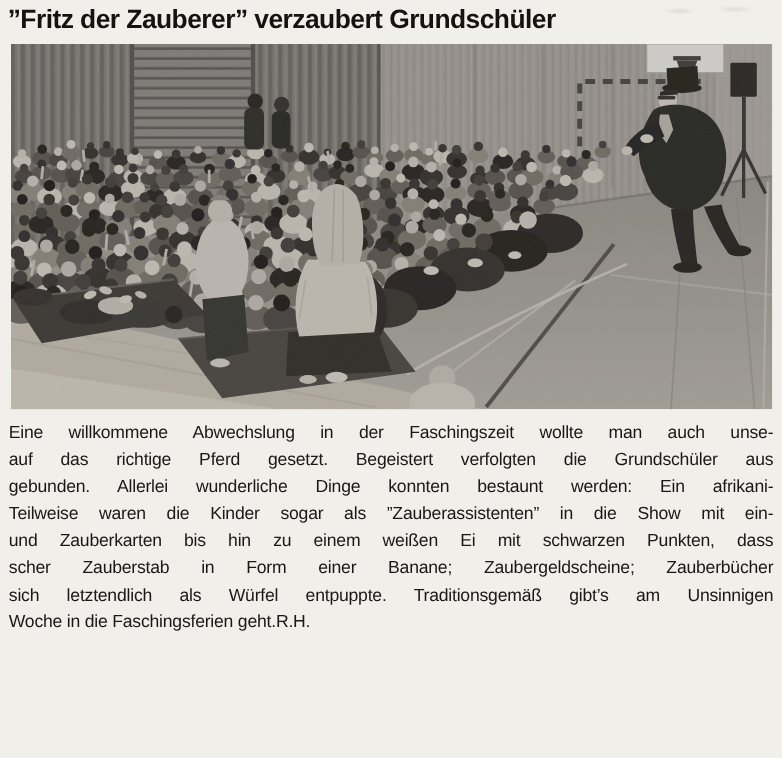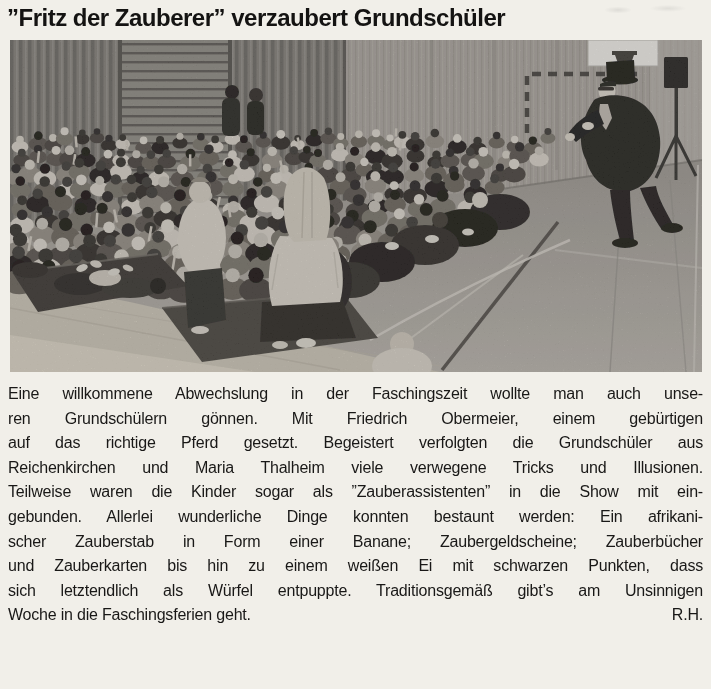--- a/index.html
+++ b/index.html
@@ -5,21 +5,21 @@
   html,body{margin:0;padding:0;background:#f1efe9;}
   .page{position:relative;width:711px;height:689px;background:#f1efe9;
         font-family:"Liberation Sans",sans-serif;overflow:hidden;}
   .headline{position:absolute;left:7px;top:4px;margin:0;font-size:24px;font-weight:bold;
             letter-spacing:-0.5px;color:#141312;white-space:nowrap;}
   .photo{position:absolute;left:10px;top:40px;width:692px;height:332px;margin:0;}
   .photo svg{display:block;filter:blur(0.35px);}
   .body-text{position:absolute;left:8px;top:382px;width:695px;font-size:16px;
              line-height:24.6px;color:#191817;letter-spacing:-0.2px;}
   .jline{text-align:justify;text-align-last:justify;}
-  .last-row{display:flex;justify-content:space-between;}
+  .last-row{display:flex;}
   .smudge{position:absolute;left:598px;top:2px;width:100px;height:16px;opacity:.12;
           background:radial-gradient(ellipse 20px 5px at 20% 50%, #555 0%, transparent 70%),
                      radial-gradient(ellipse 26px 5px at 70% 40%, #666 0%, transparent 70%);}
 </style>
 </head>
 <body>
 
 <div class="page">
   <h1 class="headline">”Fritz der Zauberer” verzaubert Grundschüler</h1>
   <div class="smudge"></div>
@@ -645,27 +645,25 @@
       <g>
         <rect x="0" y="0" width="692" height="332" fill="#000" filter="url(#grainD)" opacity="0.16"></rect>
         <rect x="0" y="0" width="692" height="332" fill="#fff" filter="url(#grainL)" opacity="0.10"></rect>
       </g>
     </svg>
   </figure>
 
   <div class="body-text">
     <div>
         <div class="jline">Eine willkommene Abwechslung in der Faschingszeit wollte man auch unse-</div>
-        <div class="jline">ren Grundschülern gönnen. Mit Friedrich Obermeier, einem gebürtigen</div>
         <div class="jline">auf das richtige Pferd gesetzt. Begeistert verfolgten die Grundschüler aus</div>
-        <div class="jline">Reichenkirchen und Maria Thalheim viele verwegene Tricks und Illusionen.</div>
+        <div class="jline">gebunden. Allerlei wunderliche Dinge konnten bestaunt werden: Ein afrikani-</div>
         <div class="jline">Teilweise waren die Kinder sogar als ”Zauberassistenten” in die Show mit ein-</div>
-        <div class="jline">gebunden. Allerlei wunderliche Dinge konnten bestaunt werden: Ein afrikani-</div>
+        <div class="jline">und Zauberkarten bis hin zu einem weißen Ei mit schwarzen Punkten, dass</div>
         <div class="jline">scher Zauberstab in Form einer Banane; Zaubergeldscheine; Zauberbücher</div>
-        <div class="jline">und Zauberkarten bis hin zu einem weißen Ei mit schwarzen Punkten, dass</div>
         <div class="jline">sich letztendlich als Würfel entpuppte. Traditionsgemäß gibt’s am Unsinnigen</div>
       </div>
     <div class="last-row">
       <span>Woche in die Faschingsferien geht.</span>
       <span>R.H.</span>
     </div>
   </div>
 </div>
 
 </body></html>

